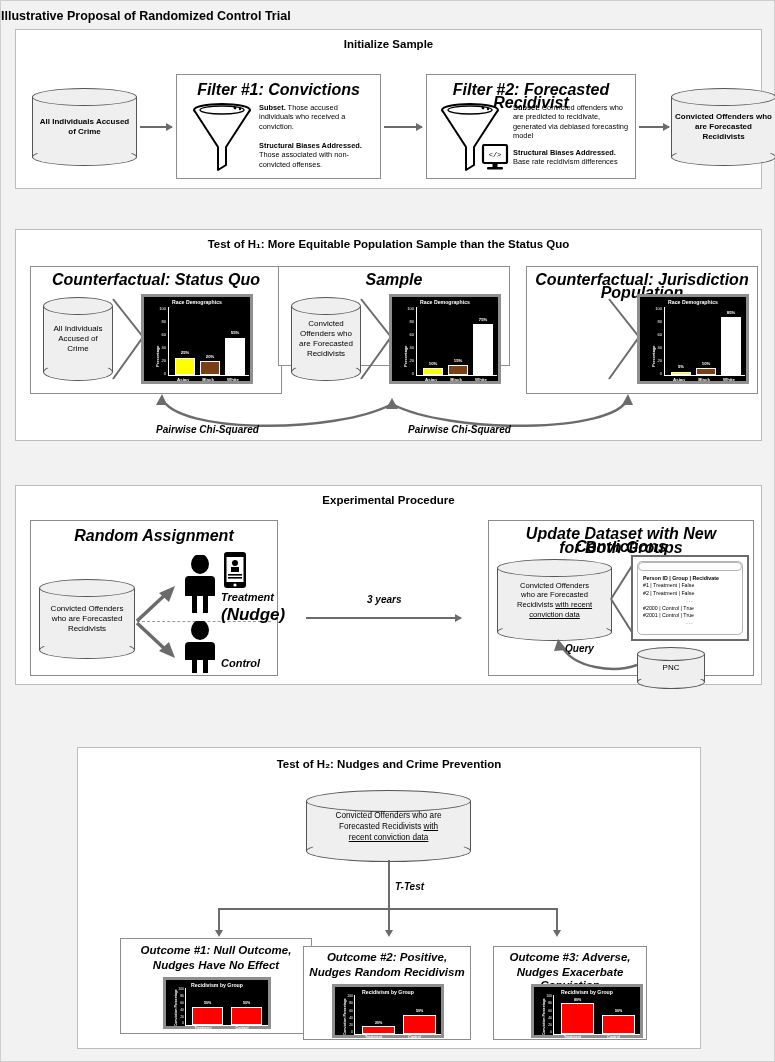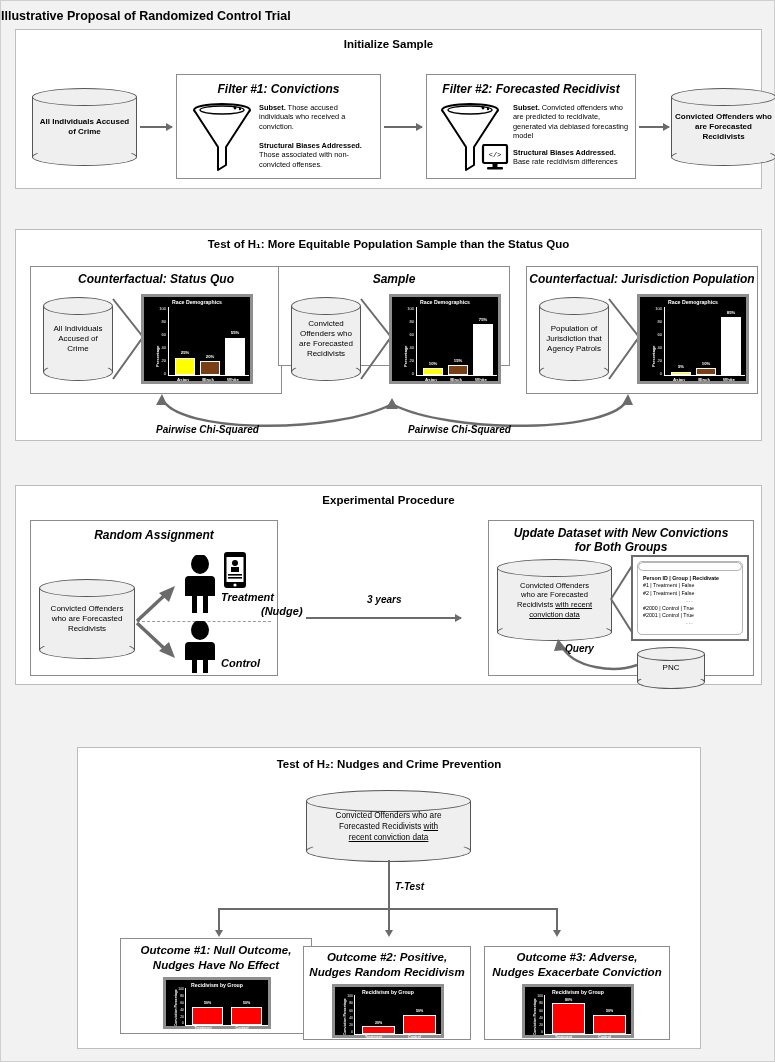--- a/index.html
+++ b/index.html
@@ -28,21 +28,21 @@
     position:absolute;left:0;width:100%;top:8px;
     text-align:center;font-size:11.5px;font-weight:bold;
   }
   .panel{
     position:absolute;box-sizing:border-box;
     background:#ffffff;border:1px solid #8c8c8c;
   }
   .panel-title{
     position:absolute;left:0;width:100%;
     text-align:center;font-weight:bold;font-style:italic;
-    font-size:12px;line-height:13px;
+    font-size:16px;line-height:13px;
   }
   
   .cyl{position:absolute;}
   .cyl .body{
     position:absolute;left:0;right:0;top:9px;bottom:9px;
     background:#efefef;border-left:1px solid #555;border-right:1px solid #555;
   }
   .cyl .top{
     position:absolute;left:0;right:0;top:0;height:18px;
     border:1px solid #555;border-radius:50%;
@@ -275,26 +275,20 @@
           <div class="barval" style="left:54px;top:10px;width:24px;">75%</div>
         </div>
         <div class="barcat" style="left:26px;top:80px;width:26px;">Asian</div>
         <div class="barcat" style="left:51px;top:80px;width:26px;">Black</div>
         <div class="barcat" style="left:76px;top:80px;width:26px;">White</div>
       </div>
     </div>
 
     <div class="panel" style="left:510px;top:36px;width:232px;height:128px;">
       <div class="panel-title" style="top:6px;">Counterfactual: Jurisdiction Population</div>
-      <div class="cyl plain" style="left:12px;top:30px;width:70px;height:84px;">
-        <div class="body"></div>
-        <div class="top"></div>
-        <div class="bot"></div>
-        <div class="lbl">Population of Jurisdiction that Agency Patrols</div>
-      </div>
       <svg style="position:absolute;left:80px;top:28px;" width="34" height="88" viewBox="0 0 34 88">
         <path d="M2 4 L32 42 L2 84" fill="none" stroke="#6b6b6b" stroke-width="2"></path>
       </svg>
       <div class="chartbox" style="left:110px;top:27px;width:112px;height:90px;">
         <div class="chart-title">Race Demographics</div>
         <div class="chart-ylabel" style="left:11px;top:70px;">Percentage</div>
         <div class="ytick" style="left:8px;top:9px;width:14px;">100</div>
         <div class="ytick" style="left:8px;top:22px;width:14px;">80</div>
         <div class="ytick" style="left:8px;top:35px;width:14px;">60</div>
         <div class="ytick" style="left:8px;top:48px;width:14px;">40</div>
@@ -361,21 +355,21 @@
       <svg class="person" style="left:192px;top:30px;" width="24" height="38" viewBox="0 0 24 38">
         <rect x="1" y="1" width="22" height="36" rx="3" fill="#000"></rect>
         <rect x="3.5" y="6" width="17" height="25" fill="#fff"></rect>
         <circle cx="12" cy="34" r="1.6" fill="#fff"></circle>
         <circle cx="12" cy="12" r="3" fill="#000"></circle>
         <rect x="8" y="16" width="8" height="5" fill="#000"></rect>
         <rect x="5" y="23" width="14" height="1.6" fill="#000"></rect>
         <rect x="5" y="26" width="14" height="1.6" fill="#000"></rect>
       </svg>
       <div class="italic-label" style="left:190px;top:70px;font-size:11px;">Treatment</div>
-      <div class="italic-label" style="left:190px;top:84px;font-size:11px;margin-left:40px;">(Nudge)</div>
+      <div class="italic-label" style="left:190px;top:84px;font-size:17px;">(Nudge)</div>
 
       <svg class="person" style="left:152px;top:100px;" width="34" height="52" viewBox="0 0 34 52">
         <ellipse cx="17" cy="9" rx="9" ry="10" fill="#000"></ellipse>
         <path d="M6 21 h22 a4 4 0 0 1 4 4 v14 h-7 v13 h-5 v-13 h-6 v13 h-5 v-13 h-7 v-14 a4 4 0 0 1 4 -4 z" fill="#000"></path>
       </svg>
       <div class="italic-label" style="left:190px;top:136px;font-size:11px;">Control</div>
     </div>
 
     <div class="italic-label" style="left:351px;top:108px;">3 years</div>
     <div class="harrow" style="left:290px;top:131px;width:155px;"></div>
@@ -495,21 +489,21 @@
           <div class="bar" style="left:7px;width:33px;height:7.8px;background:#ff0000;"></div>
           <div class="barval" style="left:7px;top:26px;width:33px;font-size:3.6px;">20%</div>
           <div class="bar" style="left:48px;width:33px;height:19.5px;background:#ff0000;"></div>
           <div class="barval" style="left:48px;top:14px;width:33px;font-size:3.6px;">50%</div>
         </div>
         <div class="barcat" style="left:22px;top:48px;width:33px;font-size:3.6px;">Treatment</div>
         <div class="barcat" style="left:63px;top:48px;width:33px;font-size:3.6px;">Control</div>
       </div>
     </div>
 
-    <div class="panel" style="left:406px;top:198px;width:186px;height:94px;">
+    <div class="panel" style="left:415px;top:198px;width:154px;height:94px;">
       <div class="panel-title" style="top:4px;font-size:11.5px;">Outcome #3: Adverse,</div>
       <div class="panel-title" style="top:19px;font-size:11.5px;">Nudges Exacerbate Conviction</div>
       <div class="chartbox" style="left:37px;top:37px;width:112px;height:54px;">
         <div class="chart-title">Recidivism by Group</div>
         <div class="chart-ylabel" style="left:8px;top:48px;font-size:3.4px;">Conviction Percentage</div>
         <div class="ytick" style="left:6px;top:7px;width:12px;font-size:3.4px;">100</div>
         <div class="ytick" style="left:6px;top:14px;width:12px;font-size:3.4px;">80</div>
         <div class="ytick" style="left:6px;top:22px;width:12px;font-size:3.4px;">60</div>
         <div class="ytick" style="left:6px;top:29px;width:12px;font-size:3.4px;">40</div>
         <div class="ytick" style="left:6px;top:36px;width:12px;font-size:3.4px;">20</div>

